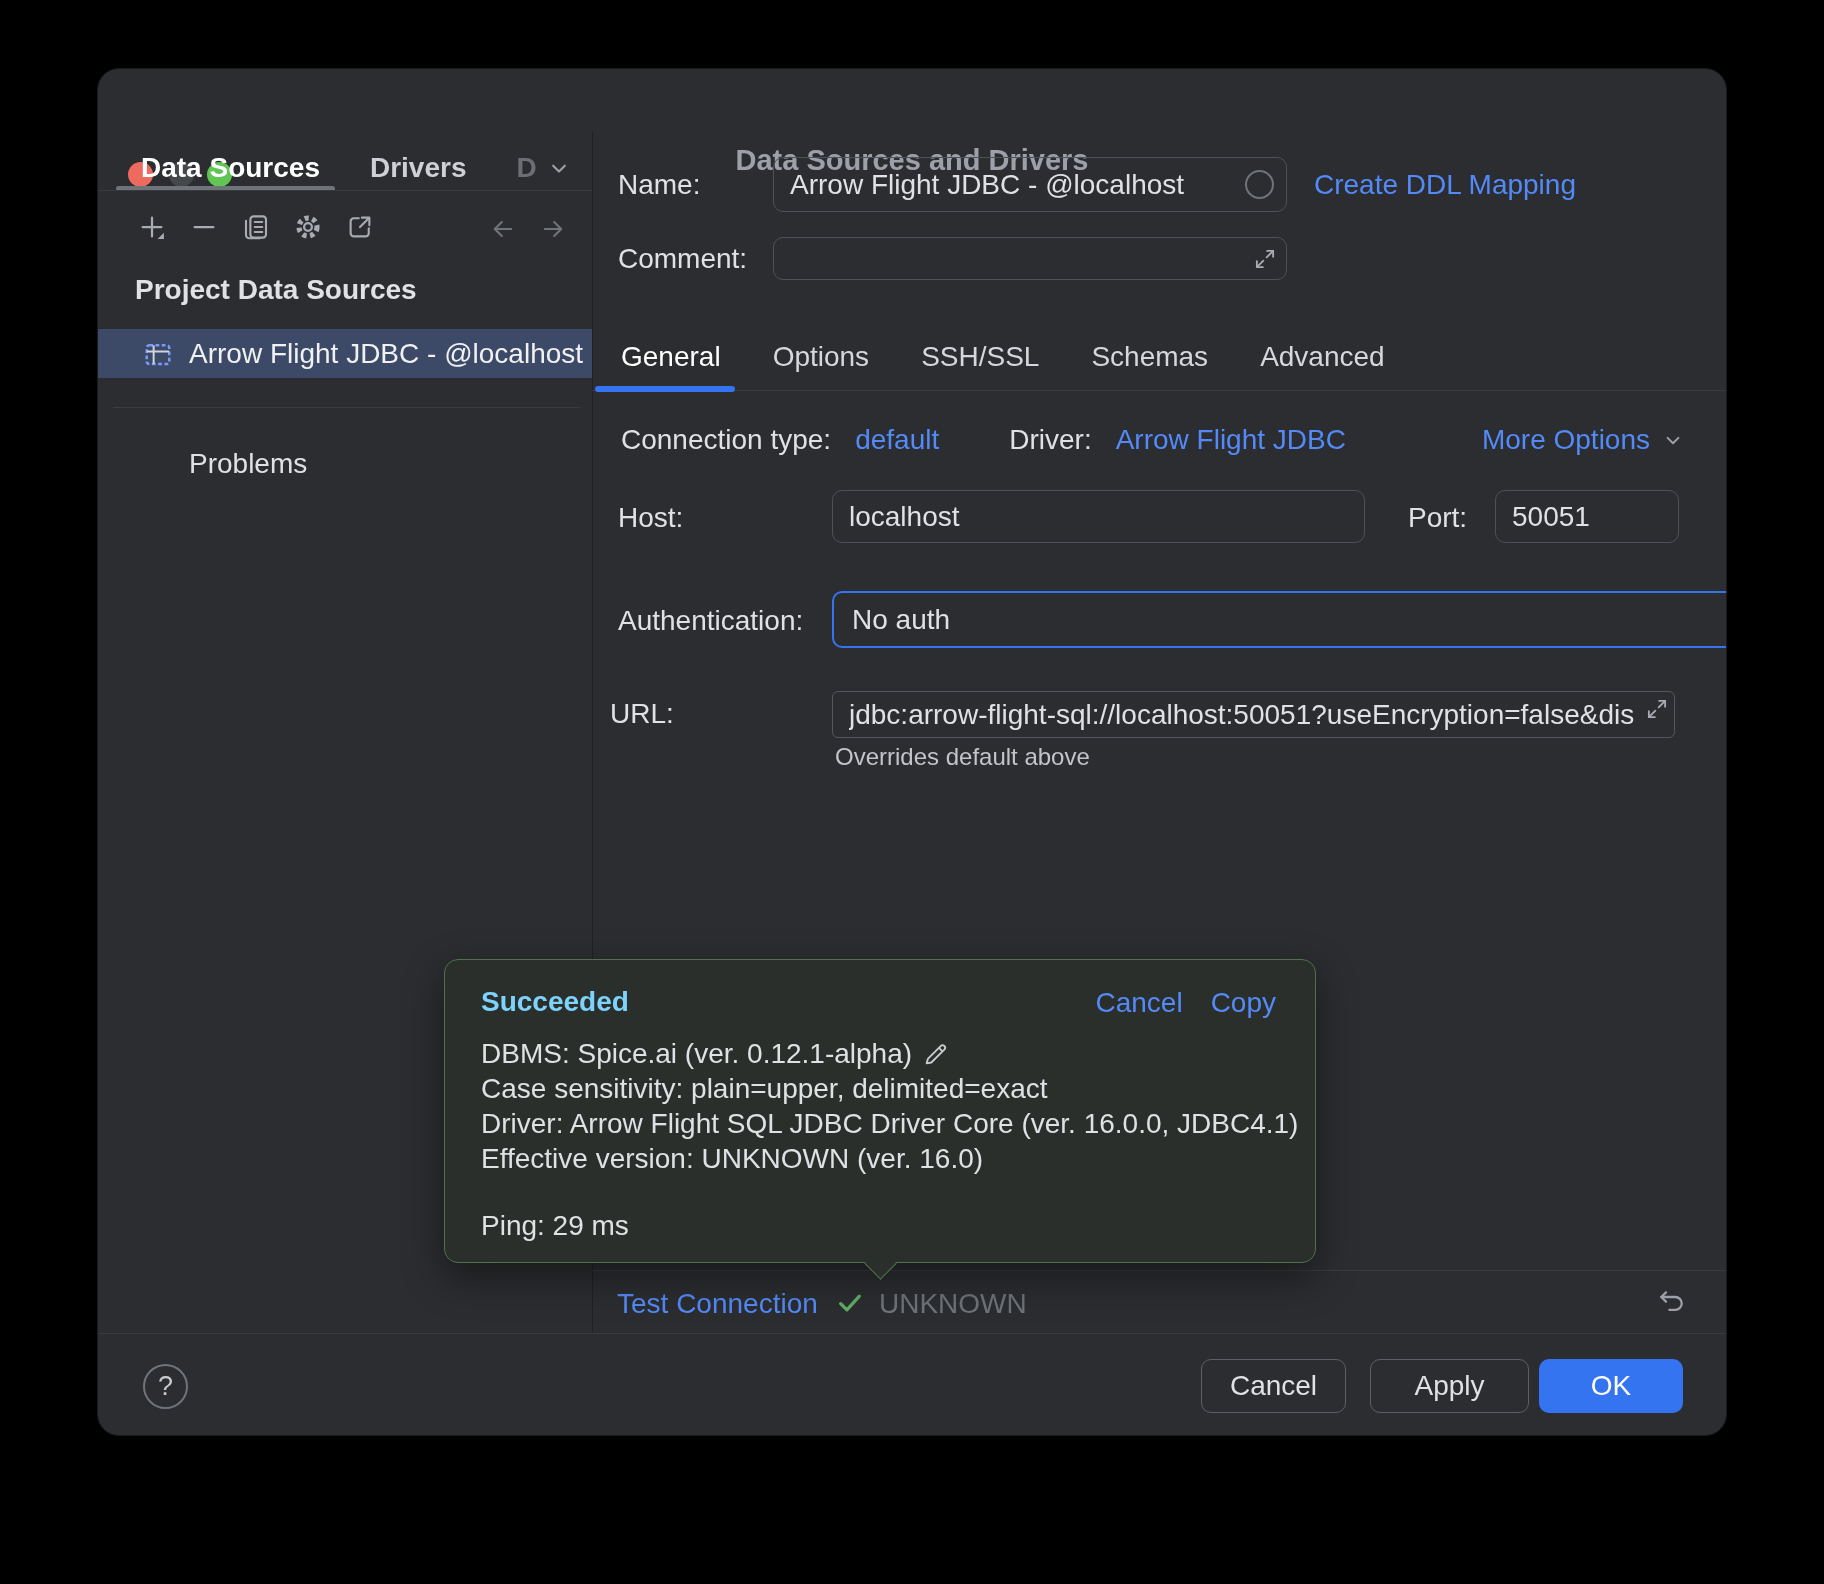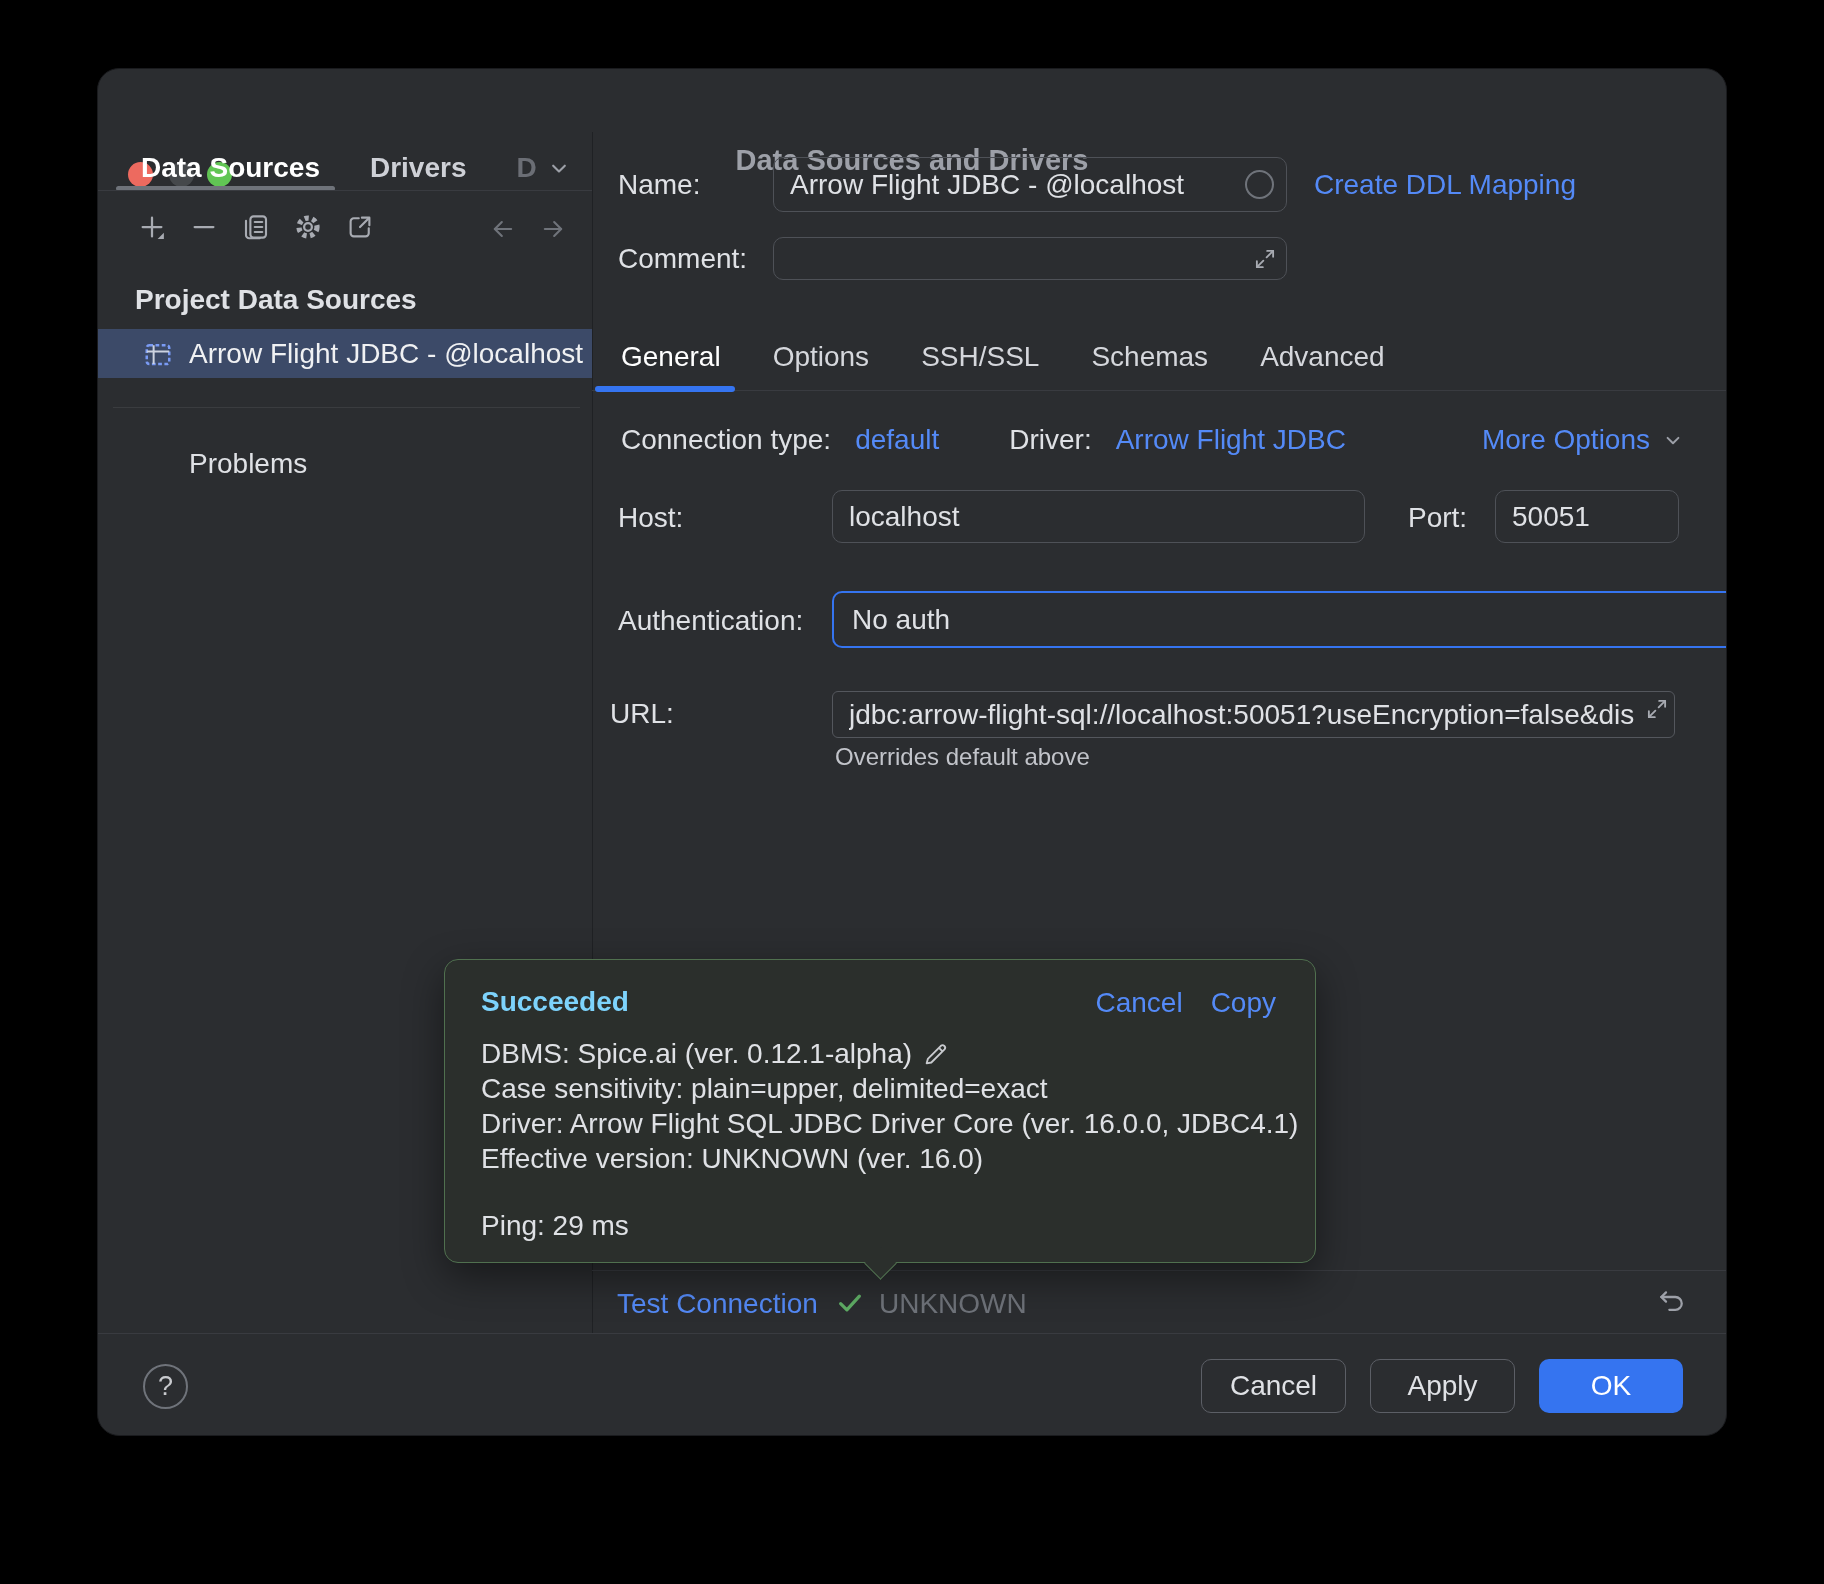--- a/index.html
+++ b/index.html
@@ -130,21 +130,21 @@
             </svg>
         </span>
         <span class="icon-btn" style="width:28px;">
           <svg width="28" height="28" viewBox="0 0 24 24" fill="none" stroke="#6f737a" stroke-width="1.8" stroke-linecap="round" stroke-linejoin="round">
               <line x1="5" y1="12" x2="19" y2="12"></line>
               <path d="M13 6 L19 12 L13 18"></path>
             </svg>
         </span>
       </div>
 
-      <div class="abs txt bold" style="left:37px; top:214px;">Project Data Sources</div>
+      <div class="abs txt bold" style="left:37px; top:204px;">Project Data Sources</div>
 
       <div class="ds-row">
         <span class="abs" style="left:45px; top:10px;">
           <svg width="30" height="30" viewBox="0 0 24 24" fill="none">
               <rect x="3" y="5" width="18" height="15" rx="2" stroke="#7a9bf5" stroke-width="2" stroke-dasharray="3 2"></rect>
               <line x1="8.5" y1="5" x2="8.5" y2="20" stroke="#cdd3e0" stroke-width="1.6"></line>
               <line x1="3" y1="10" x2="21" y2="10" stroke="#cdd3e0" stroke-width="1.6"></line>
             </svg>
         </span>
         <span class="lbl">Arrow Flight JDBC - @localhost</span>
@@ -272,17 +272,17 @@
             <path d="M4 9 H14.5 a4.8 4.8 0 0 1 0 9.6 H10"></path>
           </svg>
       </span>
     </div>
 
     <div class="abs" style="left:0; top:1264px; width:1630px; height:104px; border-top:1px solid #393b40;"></div>
     <div class="help-circle">
         <span>?</span>
       </div>
     <div class="btn" style="left:1103px; width:145px;">Cancel</div>
-    <div class="btn" style="left:1272px; width:145px;">Apply</div>
+    <div class="btn" style="left:1272px; width:159px;">Apply</div>
     <div class="btn primary" style="left:1441px; width:144px;">OK</div>
 
   </div>
 </div>
 
 </body></html>

